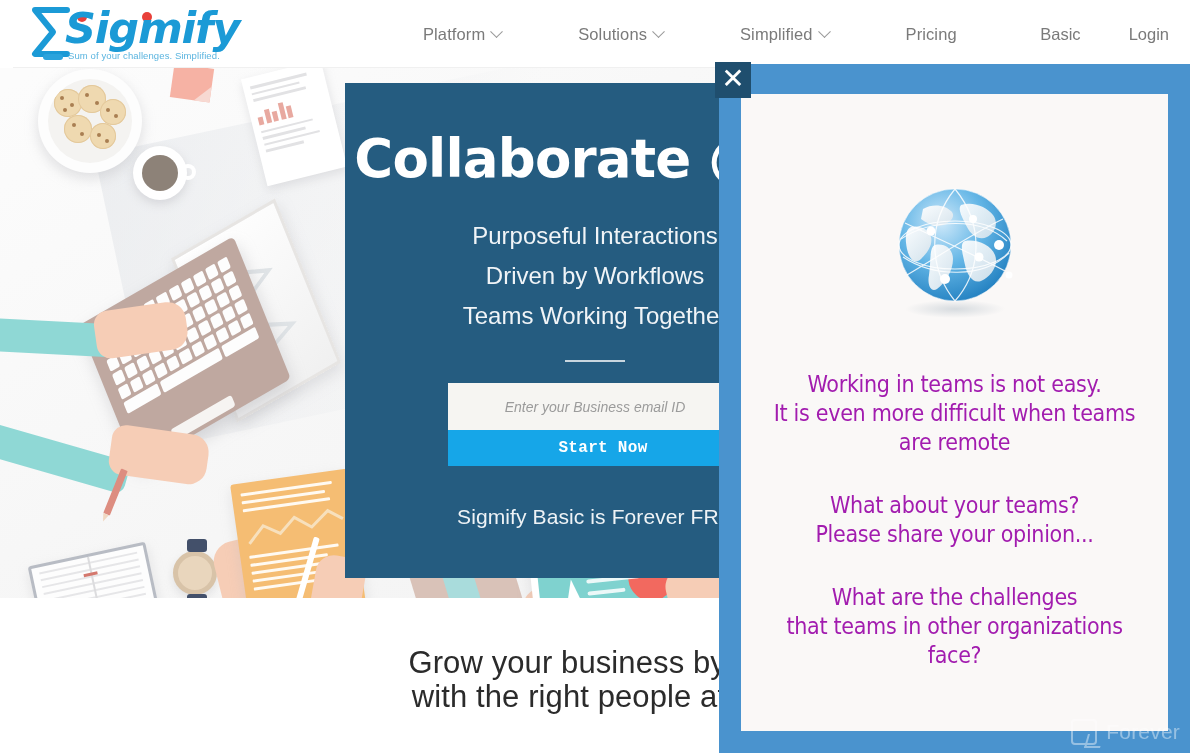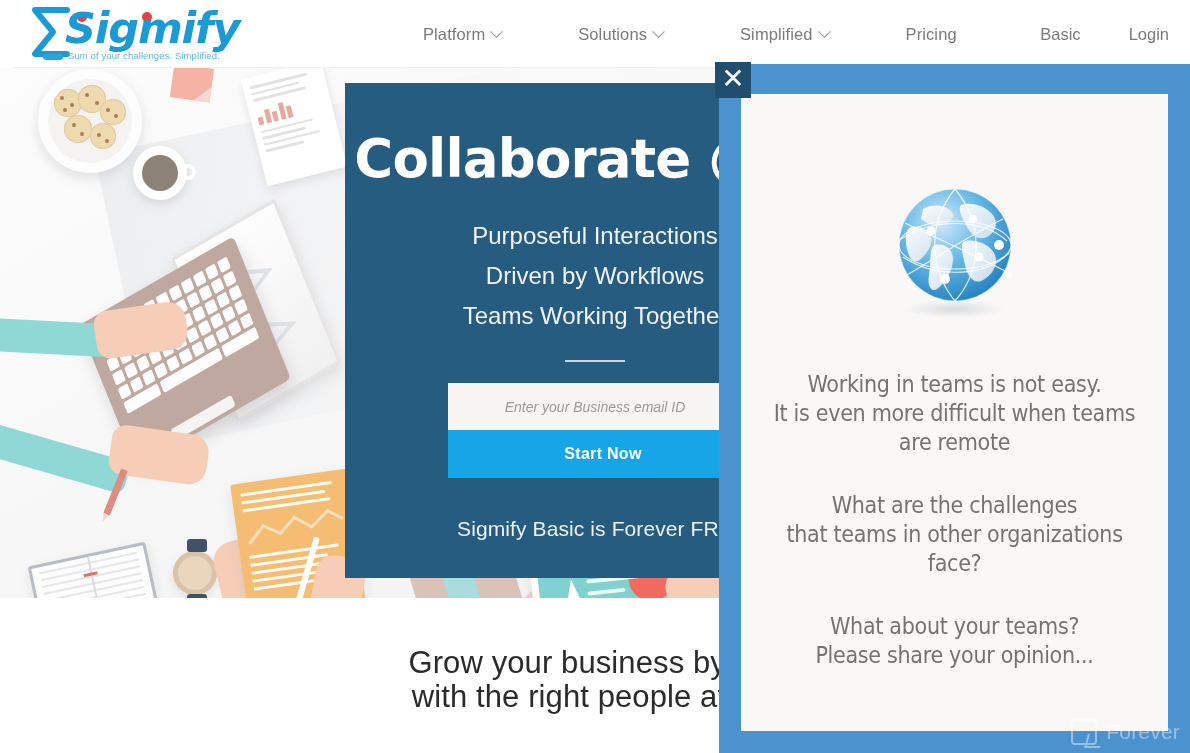--- a/index.html
+++ b/index.html
@@ -481,25 +481,25 @@
     text-align: center;
     font-family: "Liberation Sans", sans-serif;
     font-size: 14px;
     font-style: italic;
     color: #6e6e6e;
   }
   .email-input::placeholder { color: #9b9b9b; font-style: italic; }
 
   .start-btn {
     width: 100%;
-    height: 48px;
+    height: 36px;
     border: none;
     background: #16a6e8;
     color: #ffffff;
-    font-family: Liberation Sans, sans-serif;
+    font-family: Liberation Mono, monospace;
     font-size: 16px;
     font-weight: bold;
     letter-spacing: 0.3px;
     cursor: pointer;
     padding-left: 16px;
   }
 
   .forever-free {
     margin-top: 39px;
     font-size: 21px;
@@ -573,21 +573,21 @@
     margin-top: 82px;
     height: 150px;
     display: flex;
     align-items: center;
     justify-content: center;
   }
 
   .modal-text {
     font-family: "DejaVu Sans Condensed", "Liberation Sans Narrow", "Liberation Sans", sans-serif;
     font-size: 23px;
-    color: #737373;
+    color: #a21caf;
     line-height: 29px;
     letter-spacing: -0.3px;
     padding: 0 25px;
   }
   .modal-block { margin-top: 34px; }
   .modal-block.first { margin-top: 44px; }
 
   
   .watermark {
     position: absolute;
@@ -925,27 +925,27 @@
           <circle cx="68" cy="62" r="56" fill="none" stroke="#ffffff" stroke-width="1" opacity="0.5"></circle>
         </svg>
       </div>
 
       <div class="modal-text modal-block first">
         <div>Working in teams is not easy.</div>
         <div>It is even more difficult when teams are remote</div>
       </div>
 
       <div class="modal-text modal-block">
+        <div>What about your teams?</div>
+        <div>Please share your opinion...</div>
+      </div>
+
+      <div class="modal-text modal-block">
         <div>What are the challenges</div>
         <div>that teams in other organizations face?</div>
-      </div>
-
-      <div class="modal-text modal-block">
-        <div>What about your teams?</div>
-        <div>Please share your opinion...</div>
       </div>
 
     </div>
   </div>
 
   <div class="watermark">
     <div class="wm-mark"></div>
     <div class="wm-text">Forever</div>
   </div>
 

